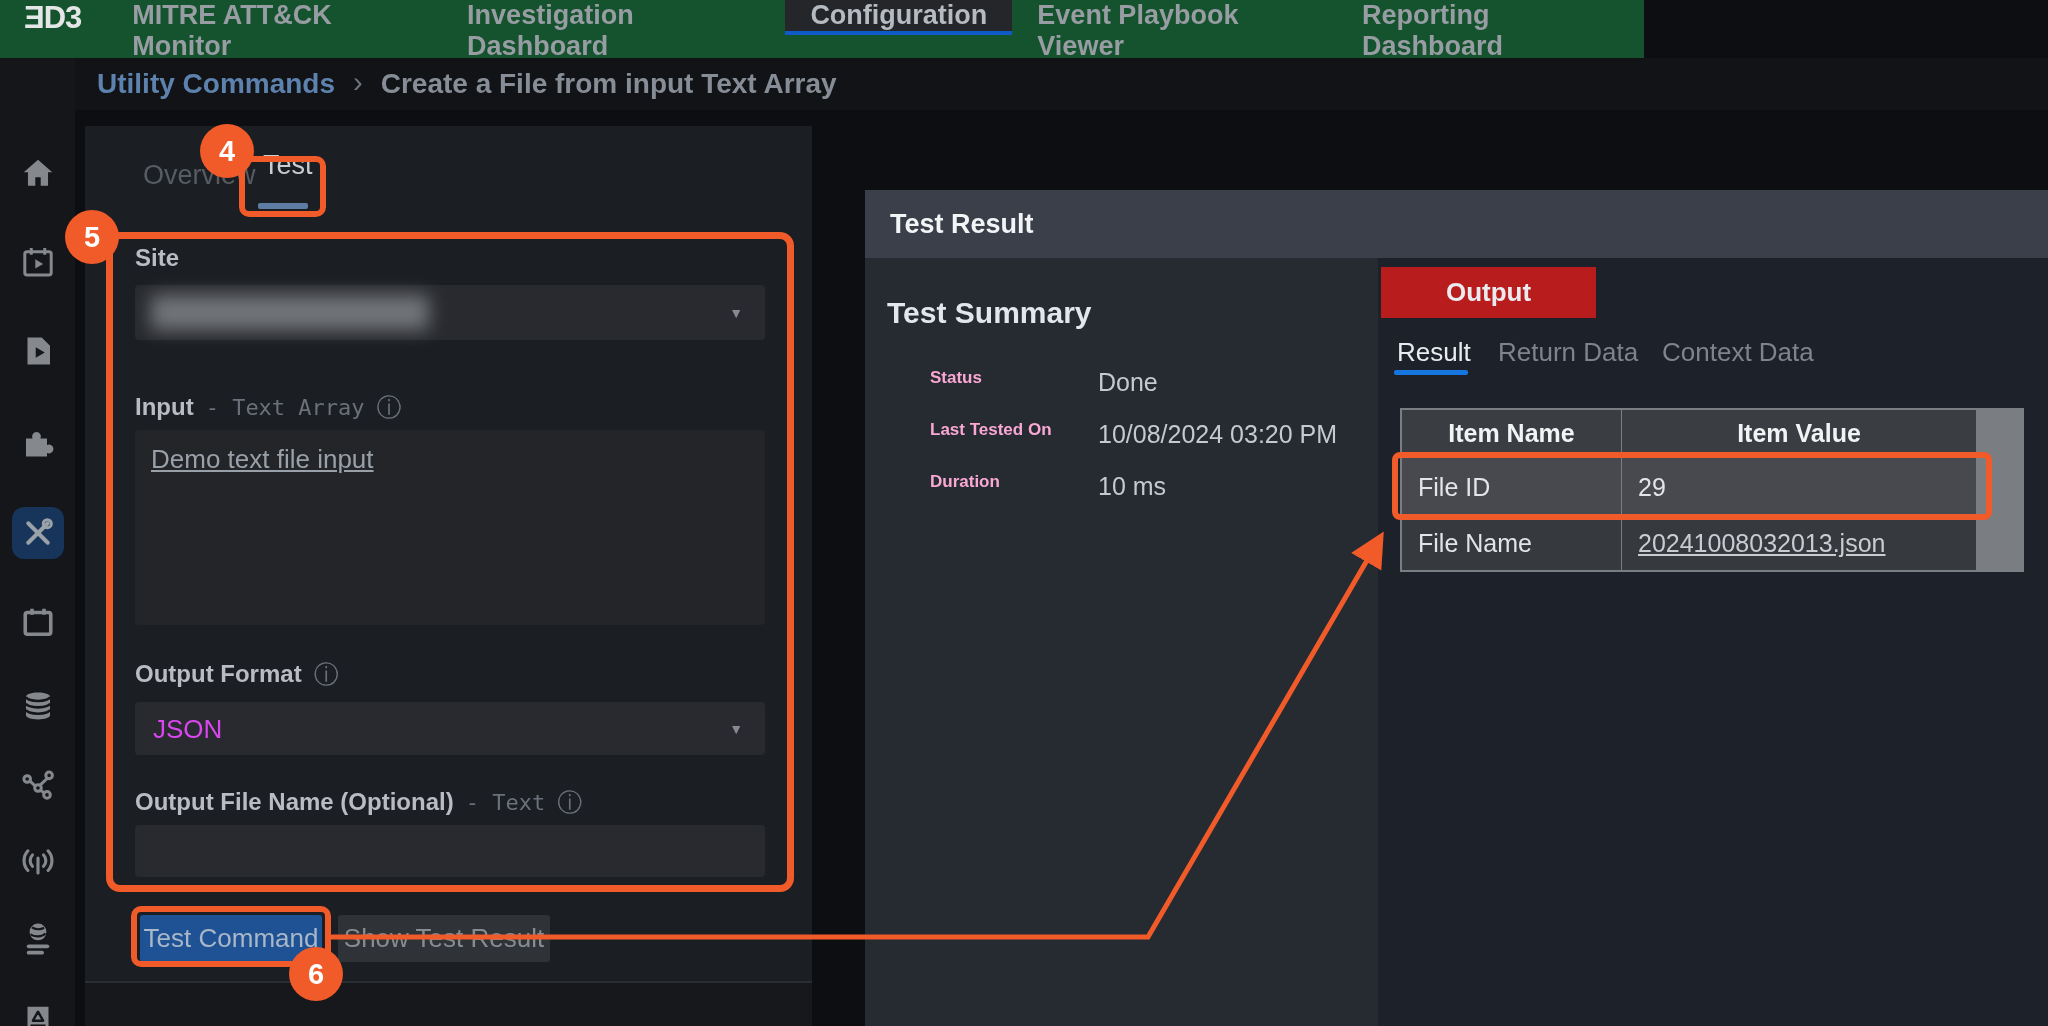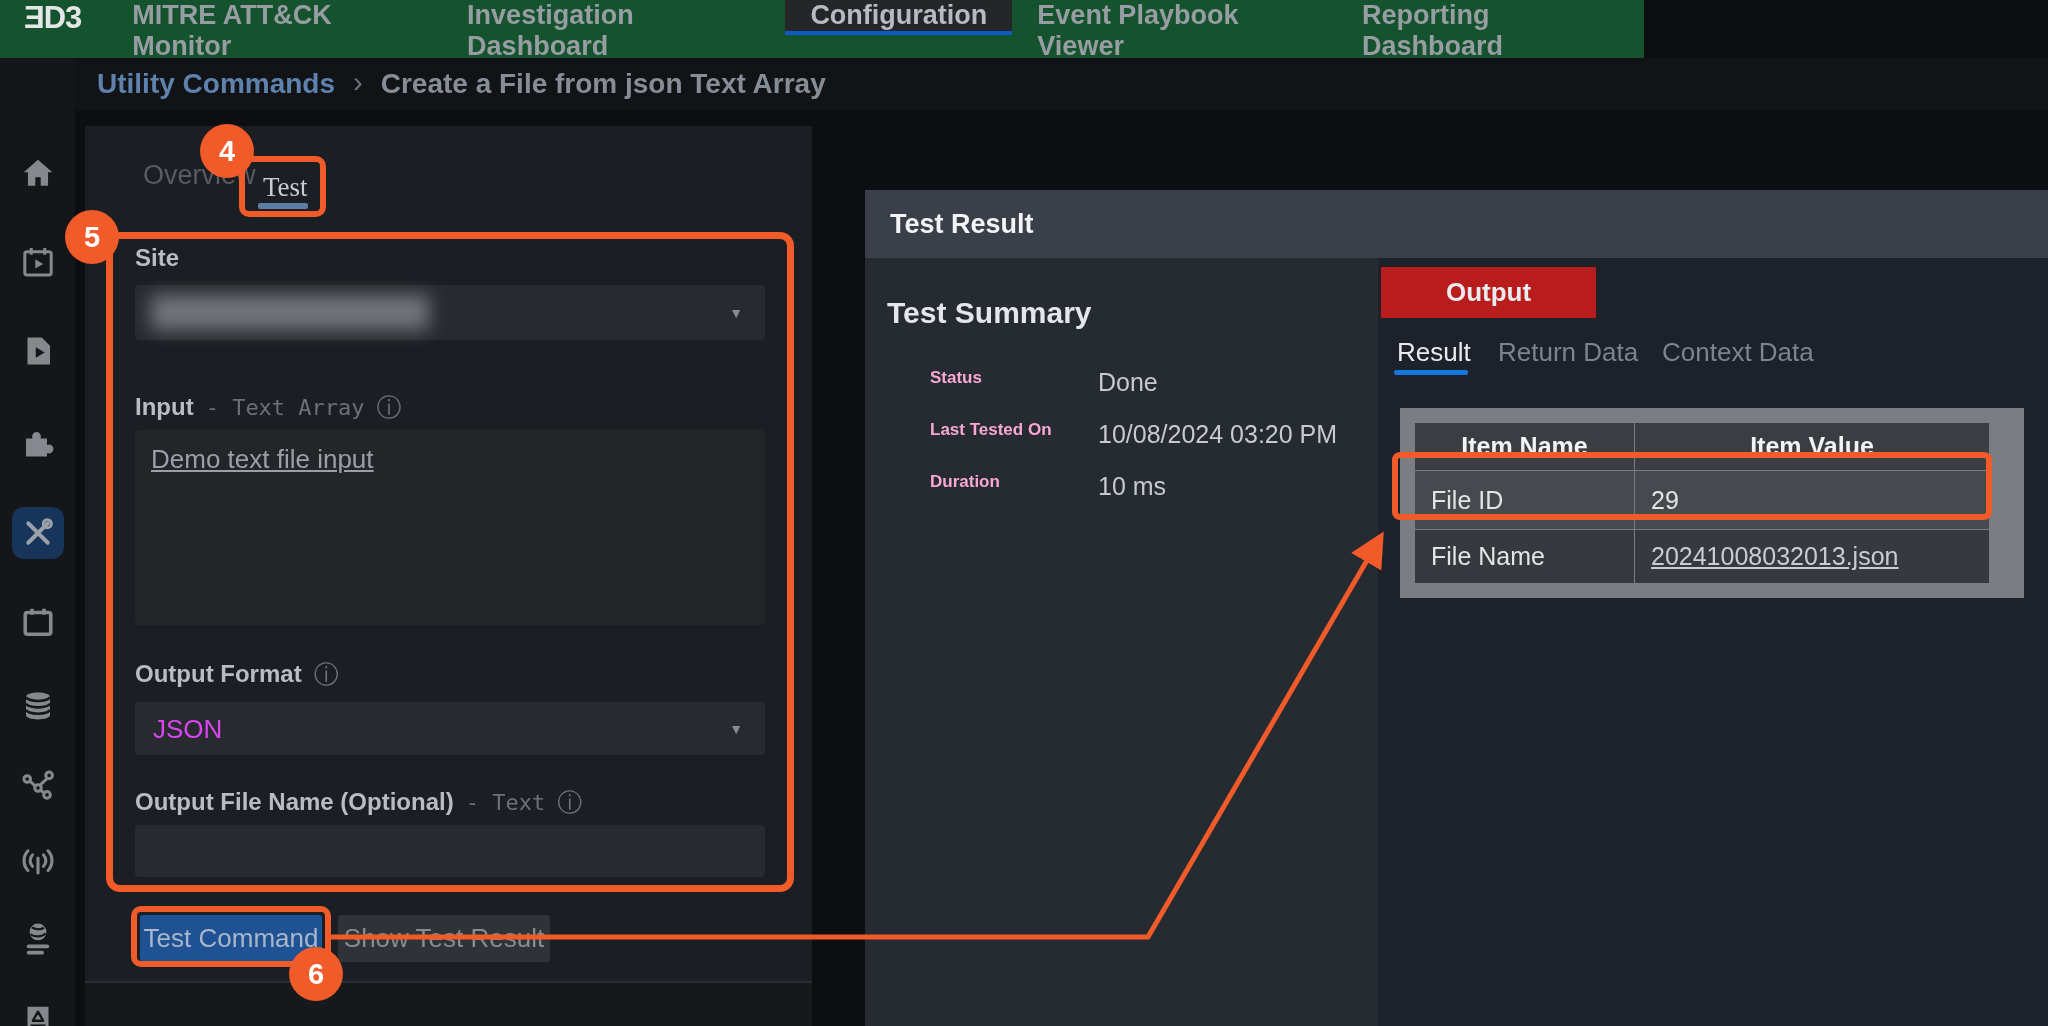--- a/index.html
+++ b/index.html
@@ -34,21 +34,21 @@
     width:52px; height:52px; border-radius:12px;
     display:flex; align-items:center; justify-content:center; }
   .side-icon svg { width:36px; height:36px; }
   .side-icon.active { background:#17345a; }
 
   
   .left-panel { position:absolute; left:85px; top:126px; width:727px; height:856px;
     background:#1b1e22; }
   .panel-tab { position:absolute; font-size:27px; }
   .tab-overview { left:143px; top:160px; color:#575c63; }
-  .tab-test { left:263px; top:172px; color:#c9ccd1;font-family:Liberation Serif, serif; }
+  .tab-test { left:263px; top:150px; color:#c9ccd1; }
   .test-underline { position:absolute; left:258px; top:203px; width:50px; height:6px;
     background:#5e7da4; border-radius:2px; }
 
   .f-row { position:absolute; left:135px; display:flex; align-items:center; gap:12px; }
   .f-label { font-weight:700; font-size:24px; color:#b9bdc3; }
   .f-hint  { font-family:"DejaVu Sans Mono", monospace; font-size:22px; color:#6b707a; }
   .f-info  { font-size:25px; color:#6b707a; line-height:1; }
 
   .field { position:absolute; left:135px; width:630px; background:#282a2f; border-radius:4px; }
   .sel-text  { position:absolute; left:18px; top:50%; transform:translateY(-50%);
@@ -89,21 +89,21 @@
   .output-tab { position:absolute; left:1381px; top:267px; width:215px; height:51px;
     background:#b91c1c; display:flex; align-items:center; justify-content:center;
     font-size:26px; font-weight:700; color:#e9ebee; }
   .sub-tab { position:absolute; top:337px; font-size:26px; color:#7e848c; }
   .sub-tab.active { color:#e9ebee; }
   .result-underline { position:absolute; left:1394px; top:370px; width:74px; height:5px;
     background:#1576e0; border-radius:2px; }
 
   .result-table { position:absolute; left:1400px; top:408px; width:624px;
     display:grid; grid-template-columns:219px 354px; gap:1px;
-    background:#7a7d81; padding:15px; }
+    background:#7a7d81; padding:2px; }
   .cell { display:flex; align-items:center; padding-left:16px;
     font-size:25px; color:#e2e4e7; }
   .cell.hdr { justify-content:center; padding-left:0; font-weight:700;
     background:#3a3d42; height:47px; color:#f2f3f5; }
   .cell.r1 { background:#47494e; height:58px; }
   .cell.r2 { background:#36393e; height:53px; }
   .file-link { text-decoration:underline; color:#c9cdd2; cursor:pointer; }
 
   
   .ann-box { position:absolute; border:6px solid #f15a29; border-radius:10px; z-index:50; }
@@ -127,21 +127,21 @@
   <div class="nav-item">MITRE ATT&amp;CK Monitor</div>
   <div class="nav-item">Investigation Dashboard</div>
   <div class="nav-item active">Configuration</div>
   <div class="nav-item">Event Playbook Viewer</div>
   <div class="nav-item">Reporting Dashboard</div>
 </div>
 
 <div class="breadcrumb">
   <span class="crumb-link">Utility Commands</span>
   <span class="crumb-sep">›</span>
-  <span class="crumb-current">Create a File from json Text Array</span>
+  <span class="crumb-current">Create a File from input Text Array</span>
 </div>
 
 <div class="sidebar">
   <div class="side-icon" style="top:89px">
     <svg viewBox="0 0 24 24" fill="#85888d">
         <path d="M12 3.2L2.5 11.5h2.8V20.5h4.9v-5.6h3.6v5.6h4.9v-9h2.8z"></path>
       </svg>
   </div>
   <div class="side-icon" style="top:179px">
     <svg viewBox="0 0 24 24" fill="none" stroke="#85888d" stroke-width="2">

